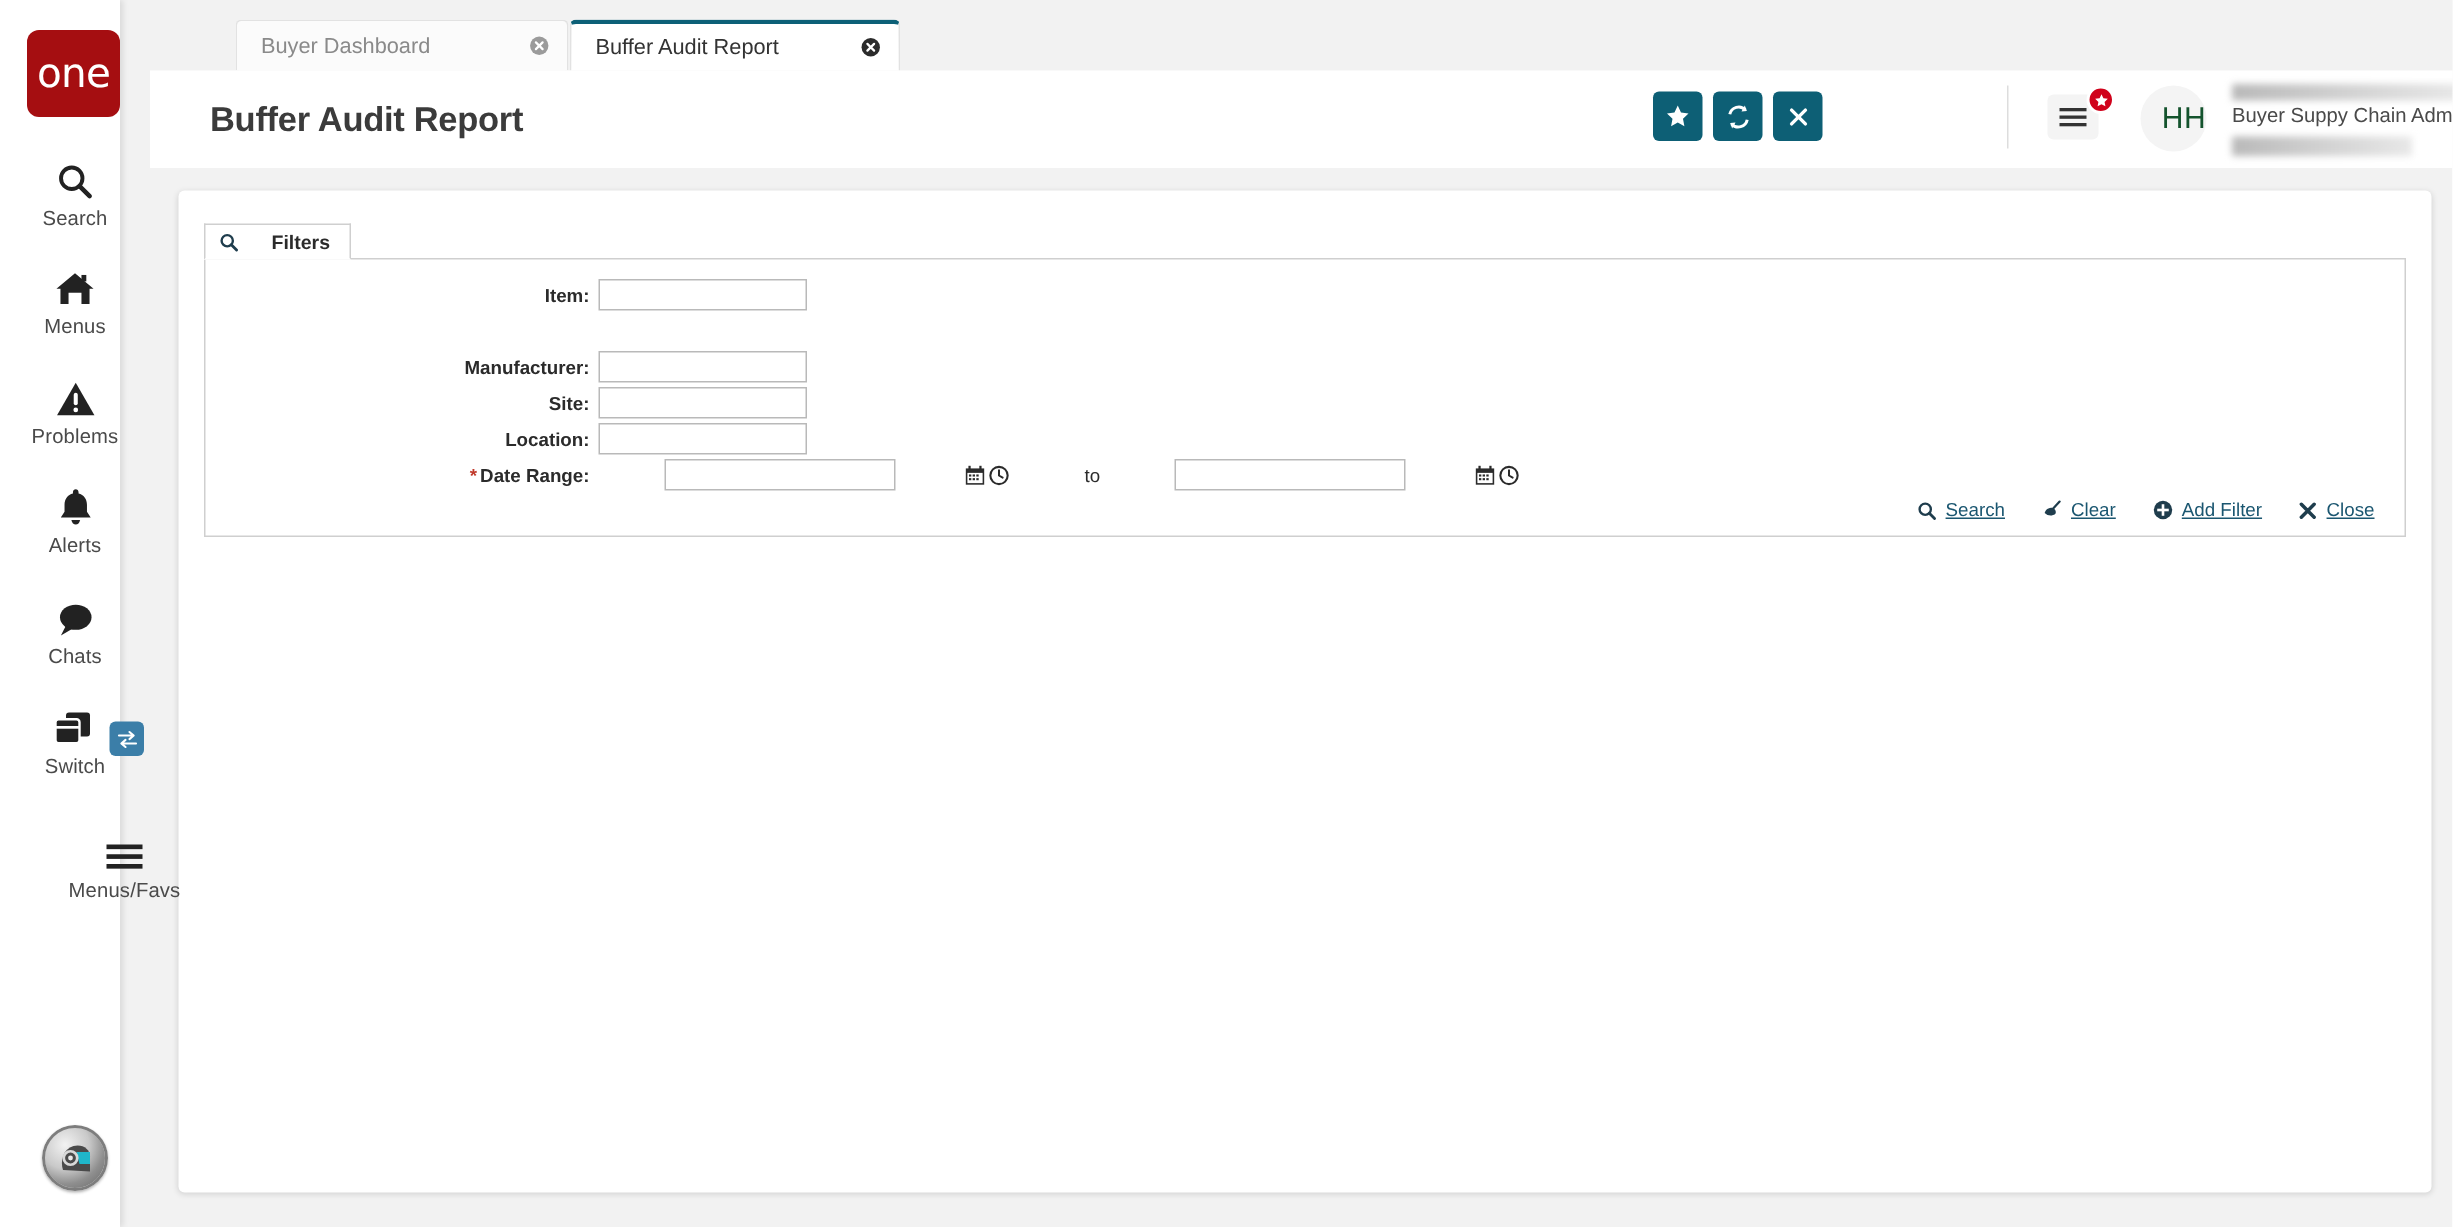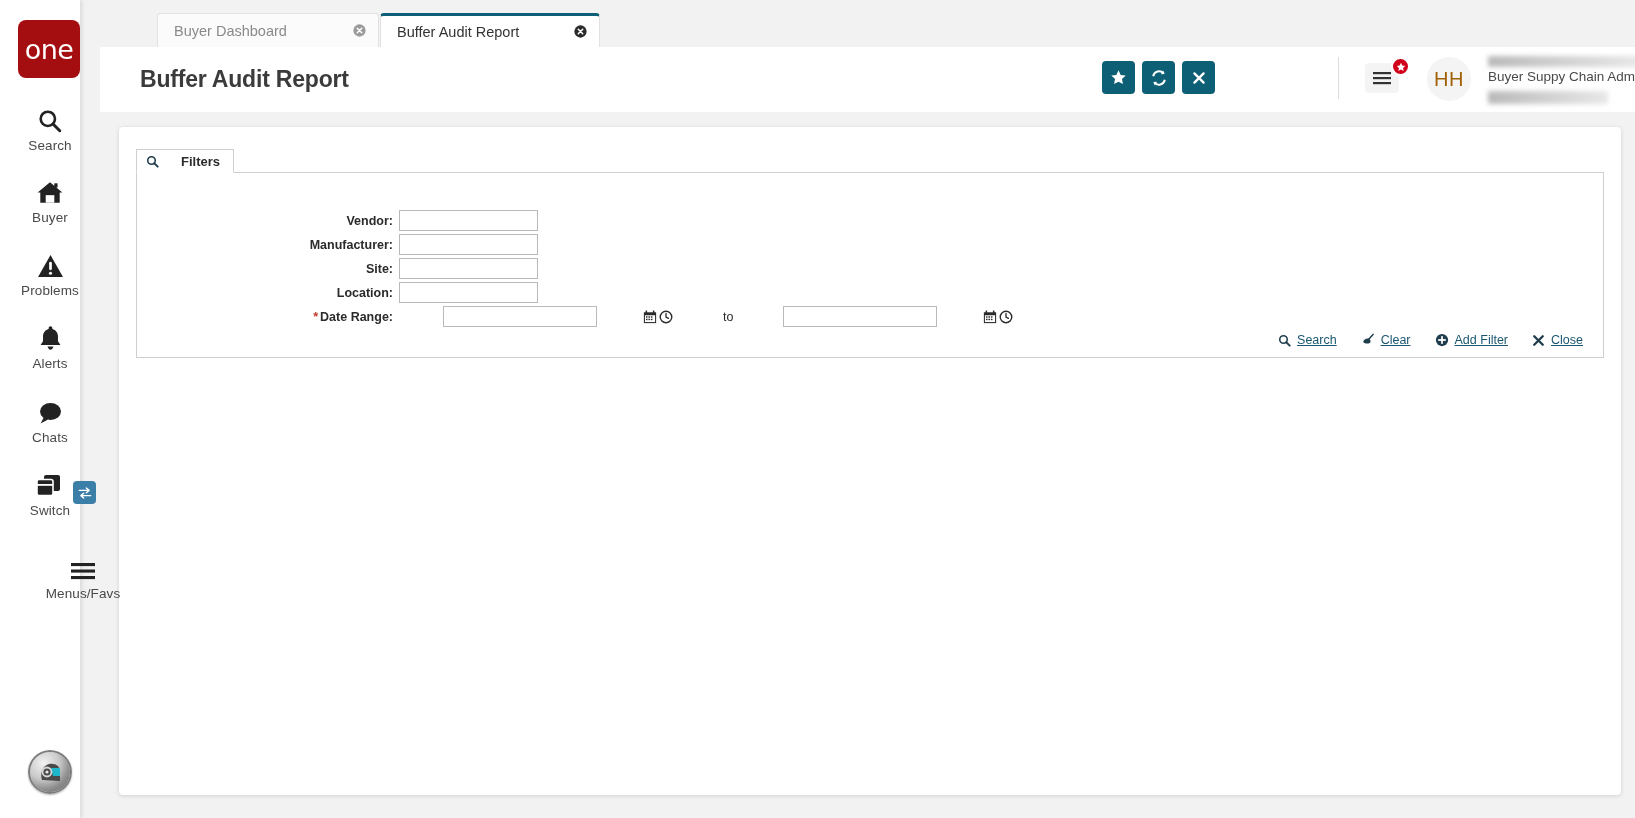--- a/index.html
+++ b/index.html
@@ -150,22 +150,22 @@
     background: #d0021b;
     border: 2px solid #ffffff;
     border-radius: 50%;
     display: flex; align-items: center; justify-content: center;
   }
   .user-avatar {
     position: absolute; left: 1327px; top: 10px;
     width: 44px; height: 44px;
     border-radius: 50%;
     background: #f4f4f4;
-    display: flex; align-items: center; justify-content: center;
-    font-size: 20px; color: #a16207;
+    display: flex; align-items: center; justify-content: flex-end;
+    font-size: 20px; color: #14532d;
     letter-spacing: 0.5px;
     font-family: "Liberation Sans", sans-serif;
   }
   #user-block {
     position: absolute; left: 1388px; top: 8px;
     width: 155px; height: 48px;
   }
   .redact {
     position: absolute;
     background: linear-gradient(90deg, #b9b9b9 0%, #cfcfcf 45%, #e8e8e8 100%);
@@ -285,21 +285,21 @@
     </div>
 
     <div class="nav-item" style="top:172px;">
       <span class="nav-ico">
         <svg width="28" height="26" viewBox="0 0 26 24">
             <path d="M13 2 L1.5 11.5 L4 11.5 L4 21 L22 21 L22 11.5 L24.5 11.5 Z" fill="#222"></path>
             <rect x="9" y="14" width="8" height="7" fill="#fff"></rect>
             <rect x="17" y="3" width="3" height="4" fill="#222"></rect>
           </svg>
       </span>
-      <span class="nav-label">Buyer</span>
+      <span class="nav-label">Menus</span>
     </div>
 
     <div class="nav-item" style="top:245px;">
       <span class="nav-ico">
         <svg width="27" height="26" viewBox="0 0 26 24">
             <path d="M13 1.5 L25 22.5 L1 22.5 Z" fill="#222"></path>
             <rect x="11.7" y="8" width="2.6" height="8" rx="1.3" fill="#fff"></rect>
             <circle cx="13" cy="19" r="1.5" fill="#fff"></circle>
           </svg>
       </span>
@@ -459,25 +459,25 @@
         <svg width="13" height="13" viewBox="0 0 18 18">
             <circle cx="7.6" cy="7.6" r="5.2" fill="none" stroke="#1f3d4d" stroke-width="2.2"></circle>
             <line x1="11.4" y1="11.4" x2="16.2" y2="16.2" stroke="#1f3d4d" stroke-width="2.6" stroke-linecap="round"></line>
           </svg>
       </span>
       <span class="ft-label">Filters</span>
     </div>
 
     <div id="filters-body">
 
-
-      <div class="frow" style="top:37px;">
-        <span class="flabel">Vendor:</span>
+      <div class="frow" style="top:13px;">
+        <span class="flabel">Item:</span>
         <input class="finput w-std" type="text" placeholder="" style="">
       </div>
+
 
       <div class="frow" style="top:61px;">
         <span class="flabel">Manufacturer:</span>
         <input class="finput w-std" type="text" placeholder="" style="">
       </div>
 
       <div class="frow" style="top:85px;">
         <span class="flabel">Site:</span>
         <input class="finput w-std" type="text" placeholder="" style="">
       </div>

